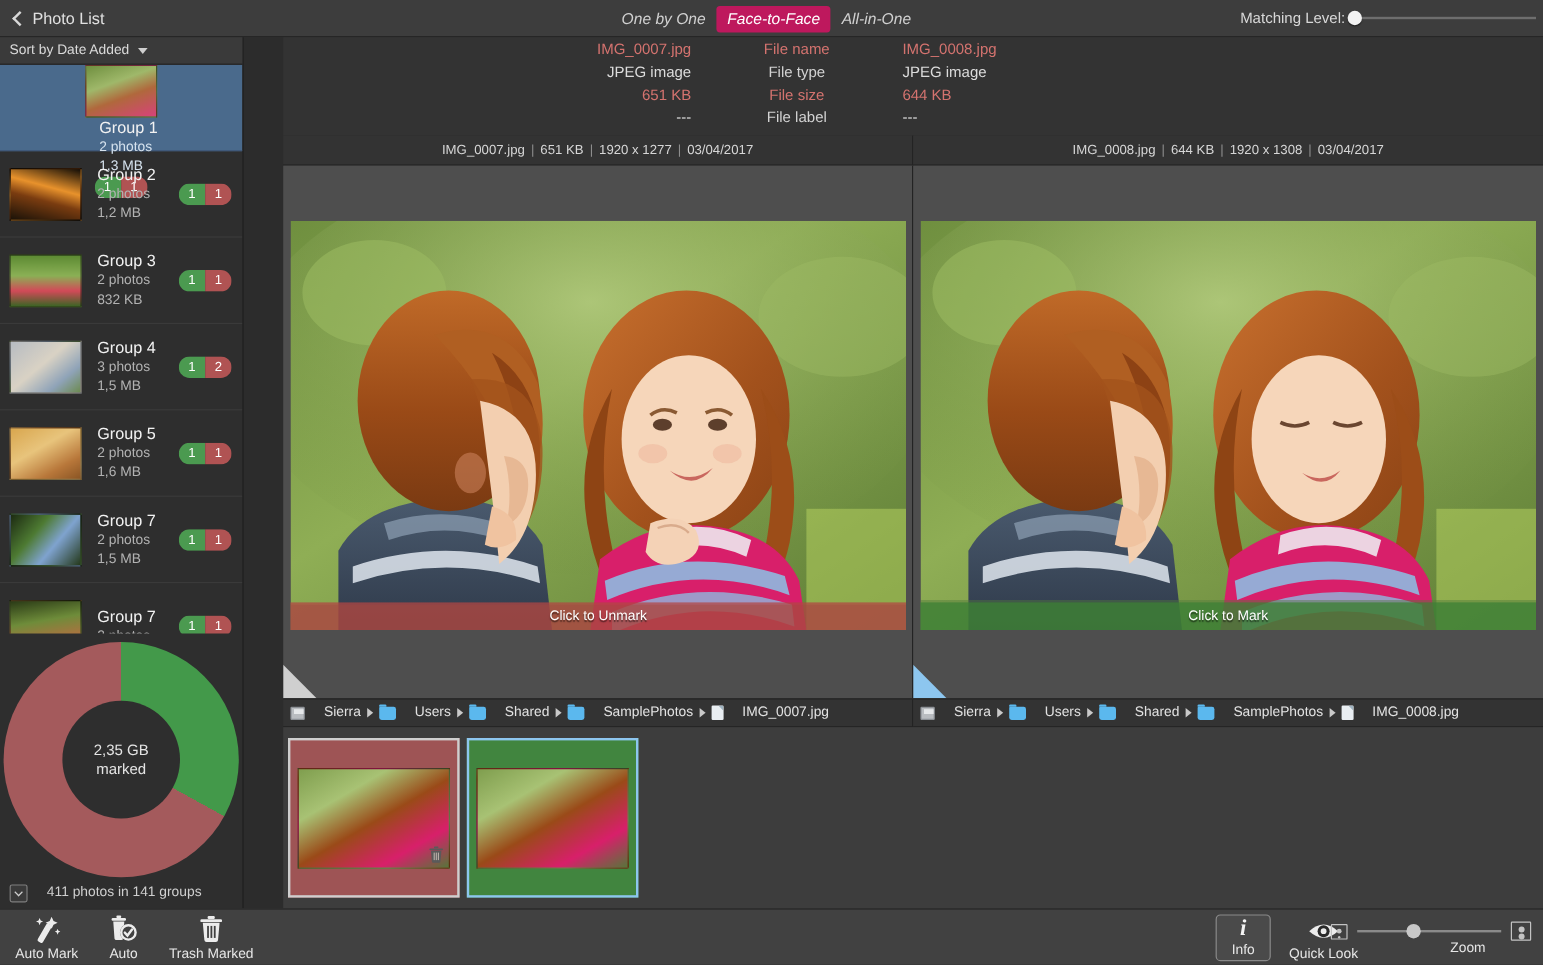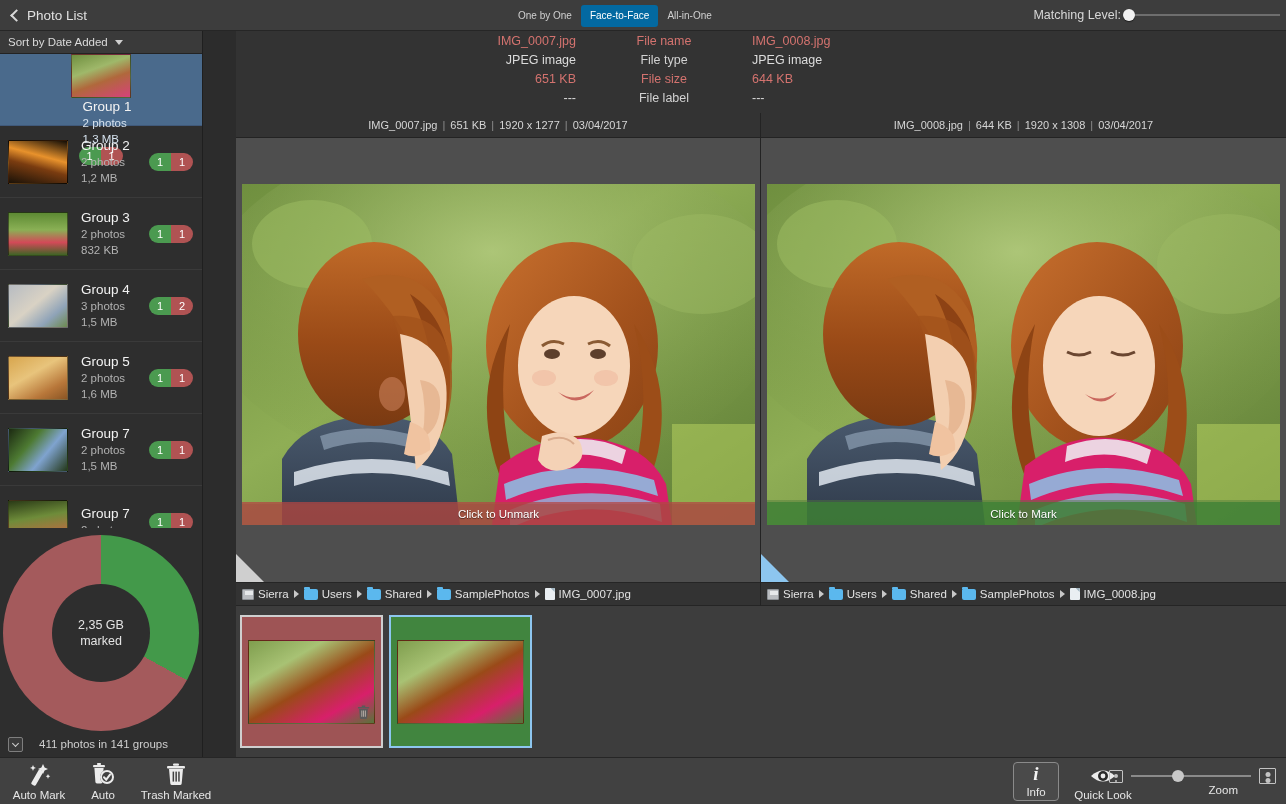--- a/index.html
+++ b/index.html
@@ -21,22 +21,22 @@
   }
   #back-btn {
     display: flex; align-items: center; gap: 6px;
     padding-left: 10px; width: 240px; height: 31px; cursor: default;
   }
   .chev-left { width: 9px; height: 9px; border-left: 2px solid #d8d8d8; border-bottom: 2px solid #d8d8d8;
     transform: rotate(45deg); display: inline-block; margin-left: 2px; }
   #back-label { font-size: 13.5px; color: #e0e0e0; }
 
   #seg-group { position: absolute; left: 509px; top: 4px; display: flex; align-items: center; height: 23px; }
-  .seg { font-size: 10px; color: #d0d0d0; padding: 4px 9px; border-radius: 3px; cursor: default; line-height: 14px;}
-  .seg.active { background: #0369a1; color: #ffffff; }
+  .seg { font-size: 13px; color: #d0d0d0; padding: 4px 9px; border-radius: 3px; cursor: default; line-height: 14px; font-style: italic;}
+  .seg.active { background: #be185d; color: #ffffff; }
 
   #matching { position: absolute; right: 6px; top: 8px; display: flex; align-items: center; gap: 7px; }
   #matching-label { font-size: 12.5px; color: #d8d8d8; }
   #slider-track { position: relative; width: 152px; height: 2px; background: #6e6e6e; }
   #slider-knob { position: absolute; left: -5px; top: -5px; width: 12px; height: 12px;
     border-radius: 50%; background: #f2f2f2; box-shadow: 0 1px 1px rgba(0,0,0,.5); }
 
   
   #sidebar { position: absolute; left: 0; top: 31px; width: 203px; height: 726px;
     background: #2e2e2e; border-right: 1px solid #1f1f1f; }
@@ -113,21 +113,21 @@
     border-bottom: 28px solid #cfcfcf; border-right: 28px solid transparent; }
   .corner-tri.blue { border-bottom-color: #8dc6ef; }
 
   
   #crumb-left { position: absolute; left: 236px; top: 582px; width: 525px; height: 24px;
     background: #333333; border-top: 1px solid #252525; border-right: 1px solid #232323;
     border-bottom: 1px solid #252525; display: flex; align-items: center; padding-left: 6px; }
   #crumb-right { position: absolute; left: 761px; top: 582px; width: 525px; height: 24px;
     background: #333333; border-top: 1px solid #252525; border-bottom: 1px solid #252525;
     display: flex; align-items: center; padding-left: 6px; }
-  .crumb { display: flex; align-items: center; gap: 4px; font-size: 11.5px; color: #e2e2e2; }
+  .crumb { display: flex; align-items: center; gap: 16px; font-size: 11.5px; color: #e2e2e2; }
   .crumb-arrow { width: 0; height: 0; border-left: 5px solid #c9c9c9;
     border-top: 4px solid transparent; border-bottom: 4px solid transparent; margin: 0 5px; }
   .ic-disk { width: 12px; height: 11px; background: #b9bcc0; border-radius: 1px;
     border: 1px solid #8d9196; position: relative; }
   .ic-disk:after { content:''; position:absolute; left:2px; top:1px; width:8px; height:4px; background:#e6e8ea; }
   .ic-folder { width: 14px; height: 11px; background: #5bb8ee; border-radius: 1px 2px 2px 2px; position: relative; }
   .ic-folder:before { content:''; position:absolute; left:0; top:-2px; width:6px; height:2px;
     background:#5bb8ee; border-radius:1px 1px 0 0; }
   .ic-doc { width: 10px; height: 12px; background: #e9eef2; border-radius: 1px; position: relative; }
   .ic-doc:after { content:''; position:absolute; right:0; top:0; width:4px; height:4px;

